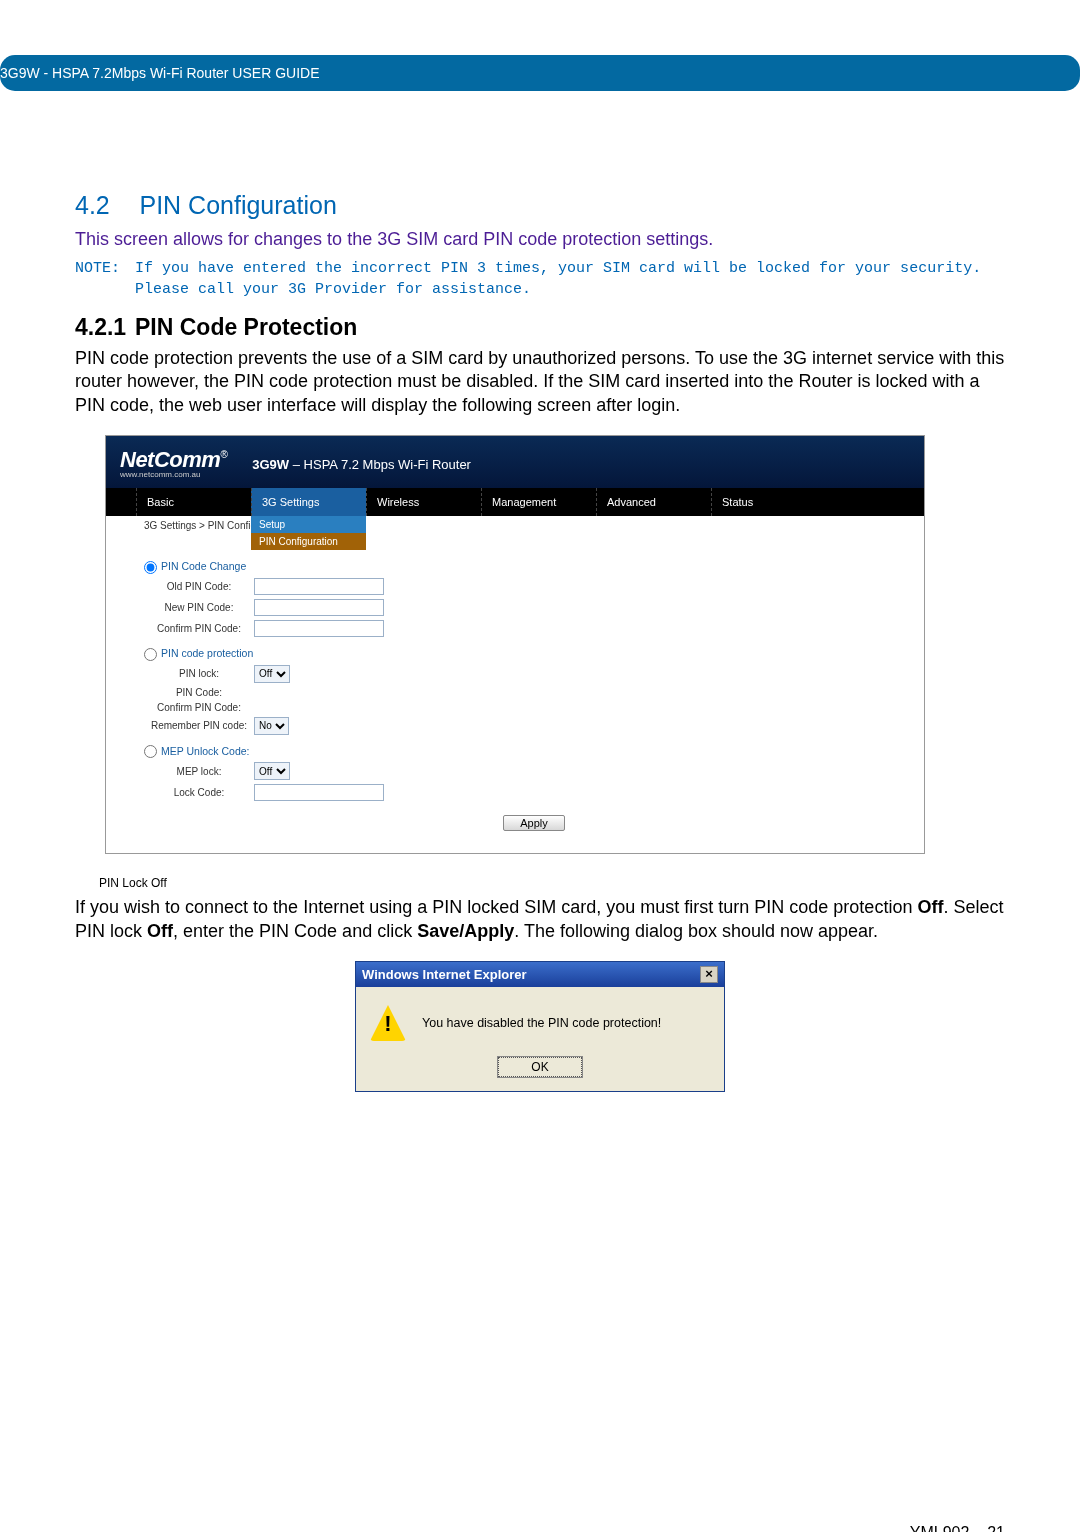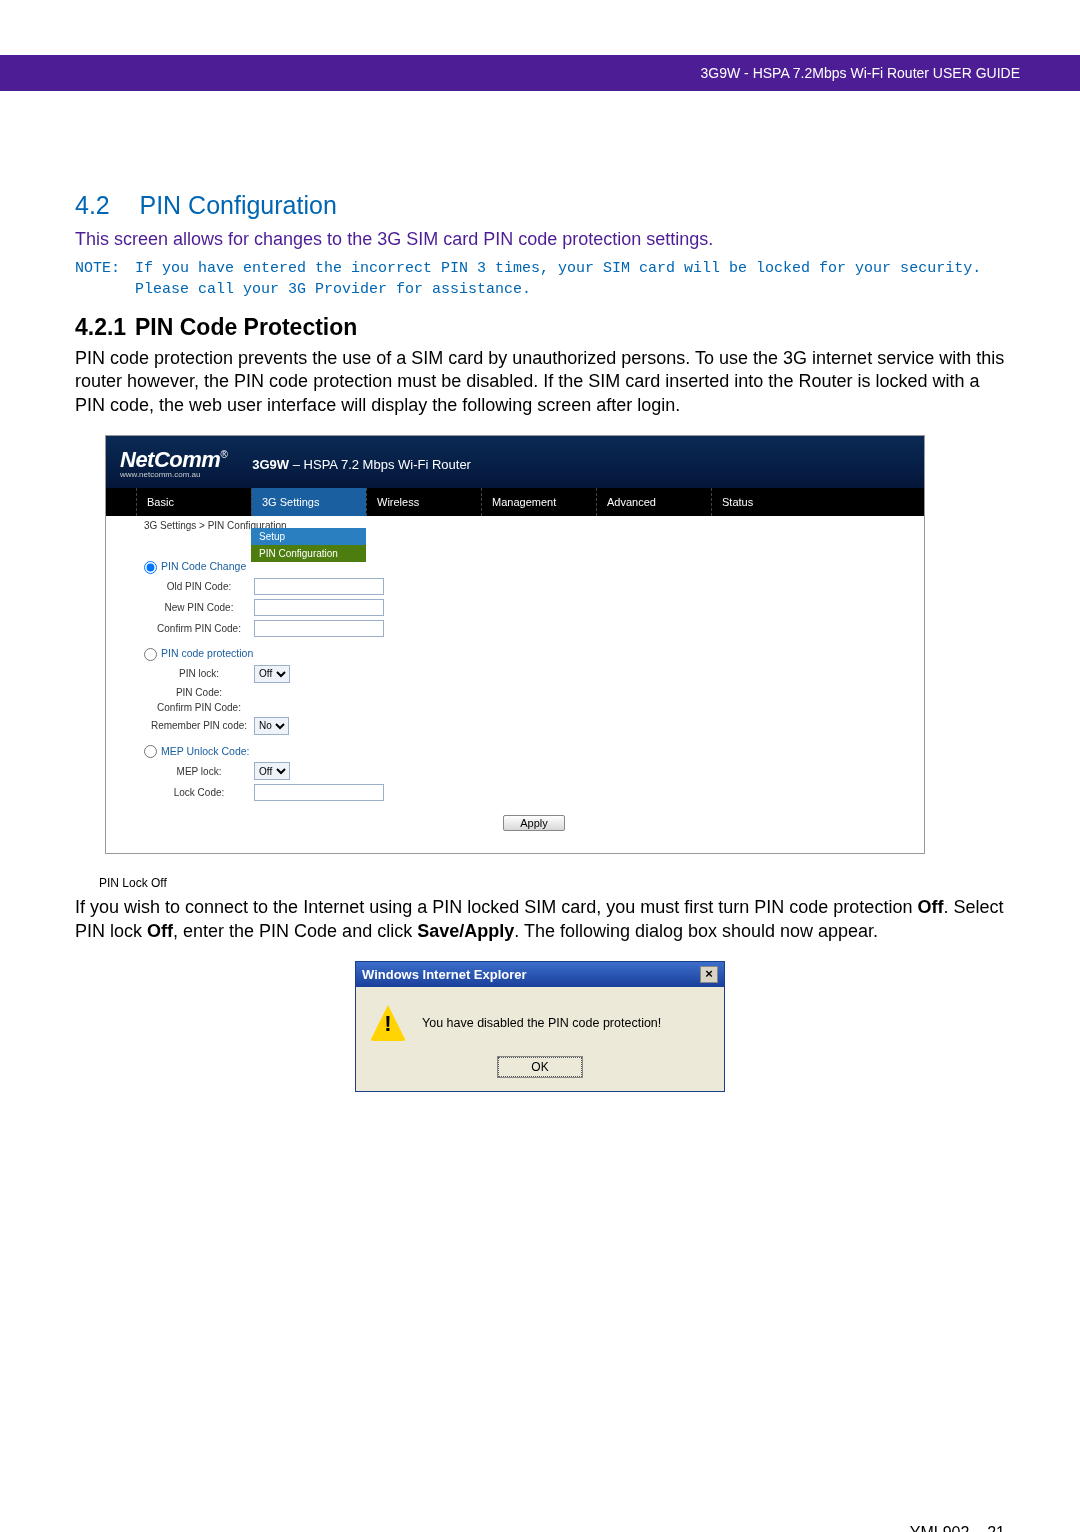--- a/index.html
+++ b/index.html
@@ -9,26 +9,27 @@
     width: 1080px;
     margin: 0 auto;
     color: #000;
   }
   .page {
     background: #fff;
     min-height: 1532px;
     position: relative;
   }
   .header-band {
-    background: #4c1d95;
+    background: #0369a1;
     color: #fff;
     font-size: 14px;
     padding: 10px 60px 10px 0;
-    text-align: right;
+    text-align: left;
     margin-top: 55px;
+    border-radius: 15px;
   }
   .content {
     padding: 100px 75px 30px 75px;
   }
   .sec-num {
     color: #0066b3;
     font-size: 25px;
     font-weight: normal;
     display: inline-block;
     width: 60px;
@@ -111,25 +112,24 @@
   }
   .subnav {
     background: #fff;
     position: relative;
     height: 22px;
   }
   .subnav-dd {
     position: absolute;
     left: 145px;
     top:0;
-    background: #4d7c0f;
+    background: #a16207;
     color:#fff;
     font-size:10px;
     width:115px;
-    margin-top:12px;
   }
   .subnav-dd div { padding: 3px 8px;}
   .subnav-dd div:first-child { background:#2a7fc0;}
   .breadcrumb {
     font-size: 10px;
     padding: 4px 0 0 38px;
     color: #333;
   }
   .router-body {
     padding: 12px 0 16px 38px;

